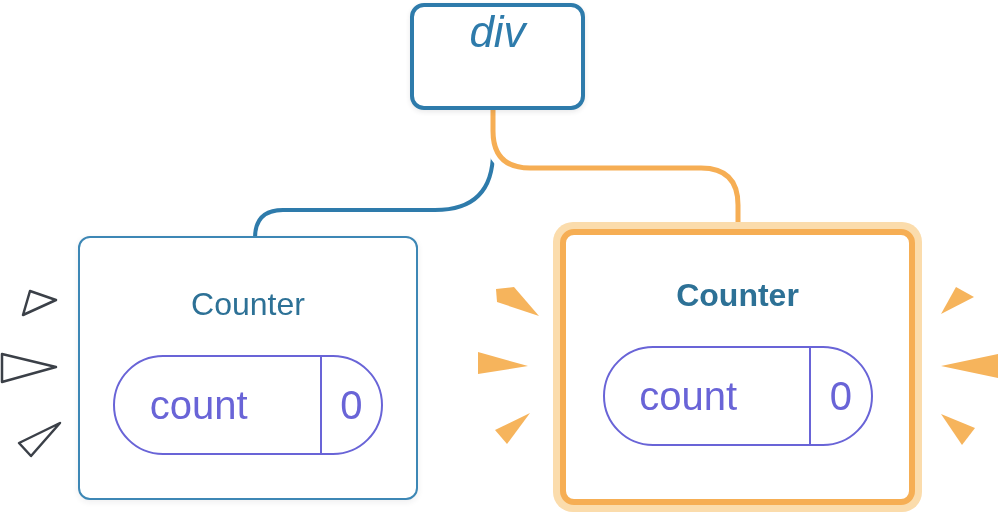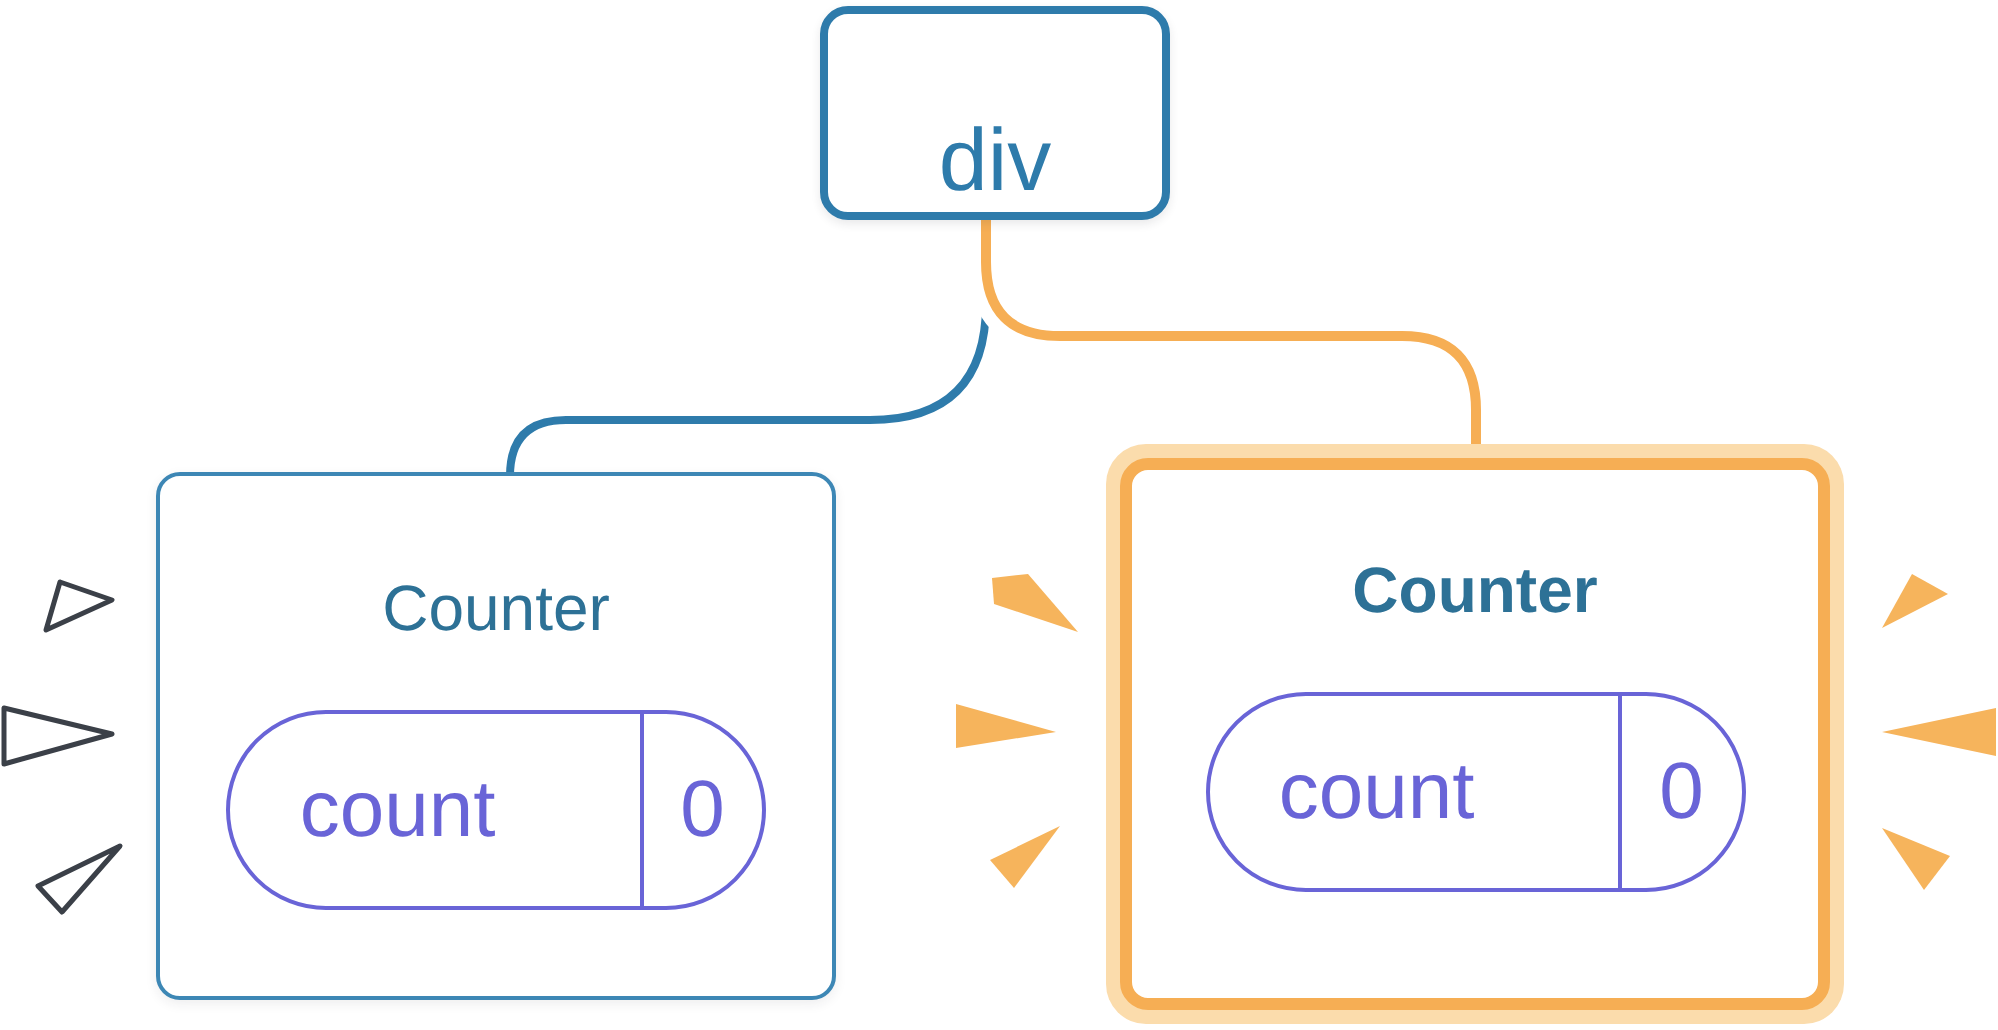--- a/index.html
+++ b/index.html
@@ -13,22 +13,23 @@
   .edge-orange{fill:none;stroke:var(--orange);stroke-width:5;}
 
   
   .wedge-plain{fill:var(--white);stroke:var(--wedge-outline);stroke-width:2.5;stroke-linejoin:round;}
   .wedge-hot{fill:var(--wedge-orange);stroke:none;}
 
   
   .root-node{
     position:absolute;left:410px;top:3px;width:167px;height:99px;z-index:2;
     background:var(--white);border:4px solid var(--line-blue);border-radius:14px;
-    display:flex;align-items:flex-end;justify-content:center;
+    display:flex;align-items:flex-start;justify-content:center;
     box-shadow:0 2px 5px rgba(35,39,47,0.10);
+    font-style:italic;
   }
   .root-node .label{font-size:44px;font-weight:500;color:var(--line-blue);}
 
   
   .card-plain{
     position:absolute;left:78px;top:236px;width:340px;height:264px;z-index:2;
     background:var(--white);border:2.5px solid var(--card-border-blue);border-radius:12px;
     box-sizing:border-box;display:flex;flex-direction:column;align-items:center;
     padding-top:44px;box-shadow:0 2px 6px rgba(35,39,47,0.08);
   }

